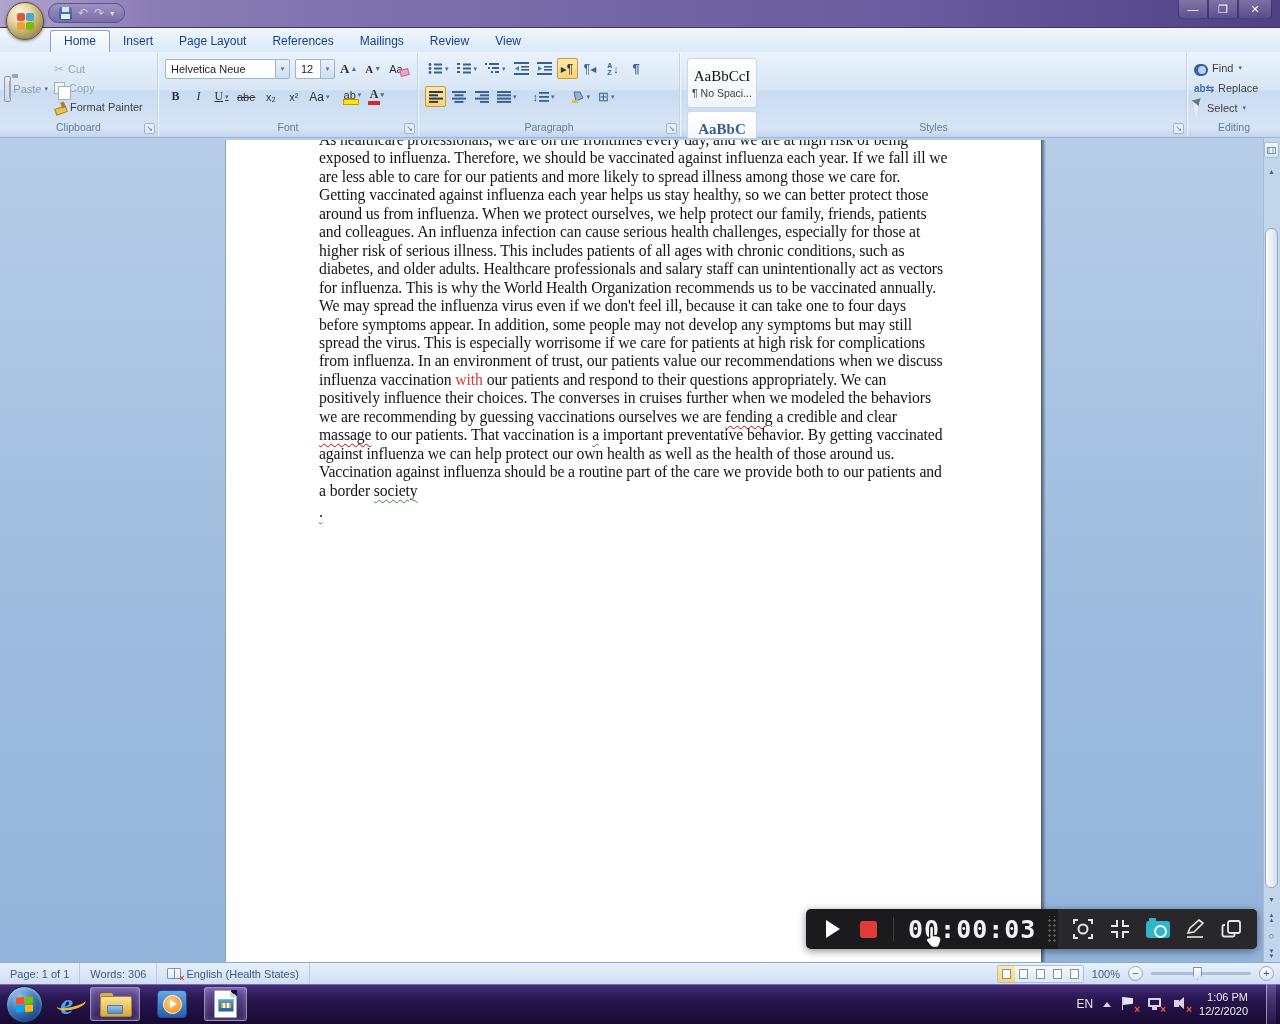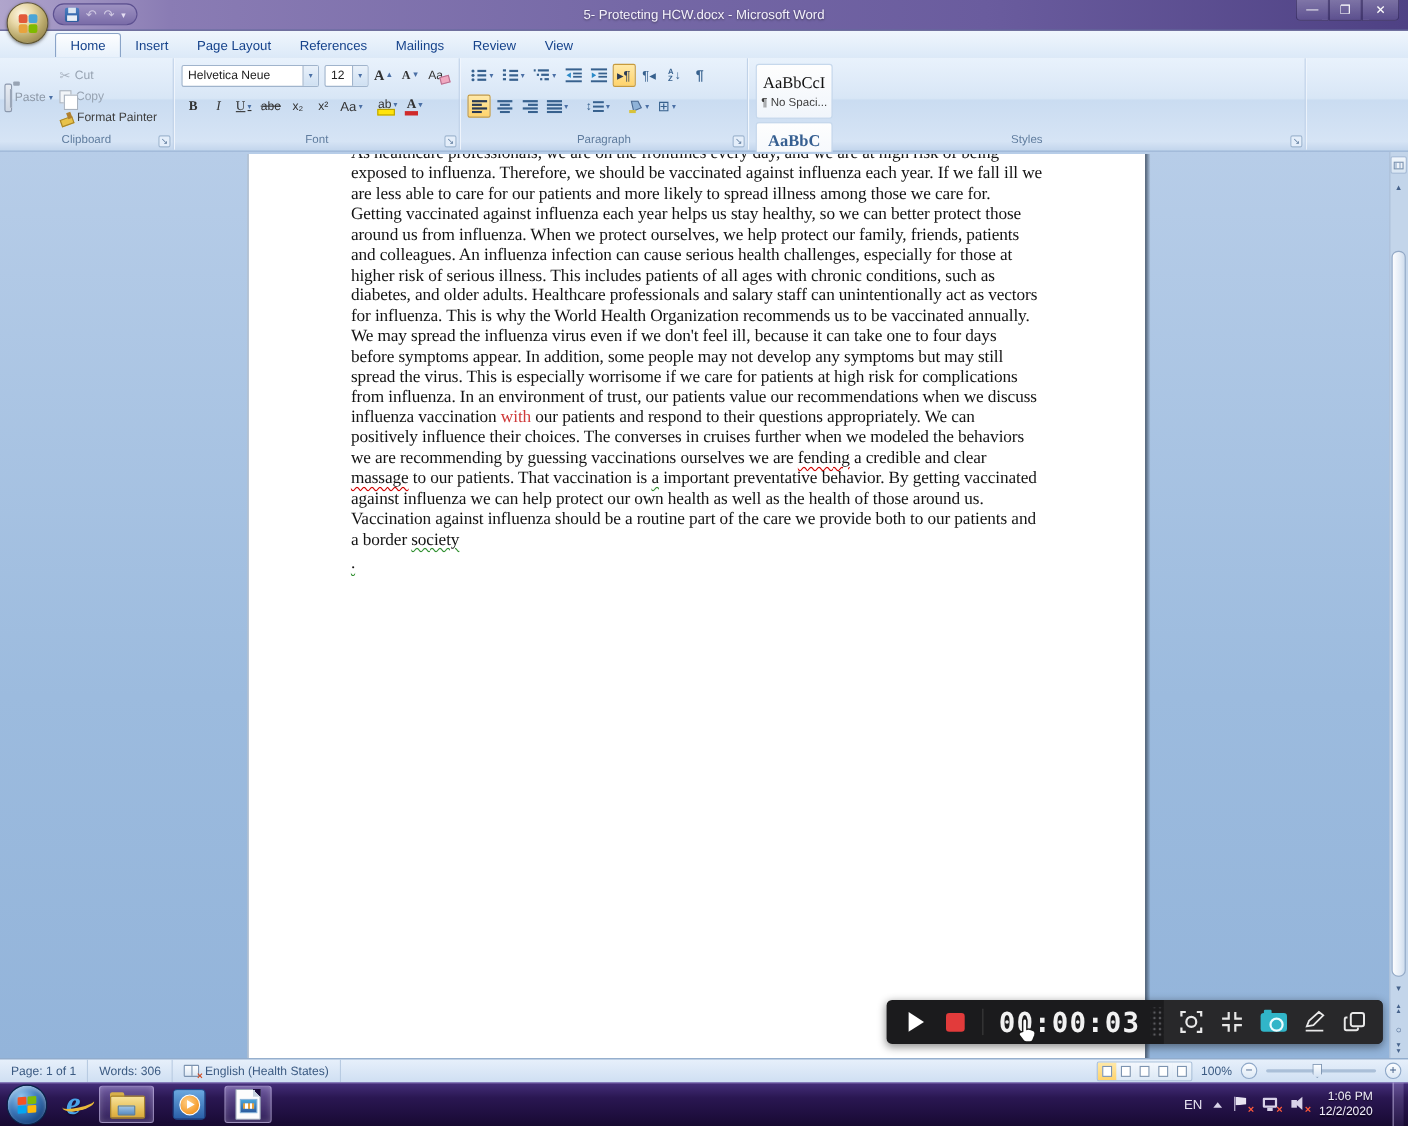--- a/index.html
+++ b/index.html
@@ -260,21 +260,20 @@
           <i class="fl3"></i>
           <i class="fl4"></i>
         </span>
     </div>
     <div class="qat">
       <span class="floppy"></span>
       <span class="qglyph">↶</span>
       <span class="qglyph">↷</span>
       <span class="qdrop">▾</span>
     </div>
-    <div class="title">5- Protecting HCW.docx - Microsoft Word</div>
     <div class="wctl">
       <div class="wbtn min">—</div>
       <div class="wbtn">❐</div>
       <div class="wbtn close">✕</div>
     </div>
   </div>
 
   <div class="tabrow">
     <div class="tab active">Home</div>
     <div class="tab">Insert</div>
@@ -544,20 +543,39 @@
         </div>
         <div class="chgstyles">
           <span class="bigAA">A</span>
           <span class="cslabel"><span>Change Editing</span> <span class="drop">▾</span></span>
         </div>
       </div>
       <div class="glabel">Styles</div>
       <div class="launcher">↘</div>
     </div>
 
+    <div class="group" style="left:1188px;width:92px;border-right:none;">
+      <div style="position:absolute;left:6px;top:6px;display:flex;flex-direction:column;gap:2px;">
+        <div class="edrow">
+          <span class="binoc"></span>
+          <span>Find</span>
+            <span class="drop">▾</span>
+        </div>
+        <div class="edrow">
+          <span class="repl">ab⇆</span>
+          <span>Replace</span>
+        </div>
+        <div class="edrow">
+          <span class="selarrow"></span>
+          <span>Select</span>
+            <span class="drop">▾</span>
+        </div>
+      </div>
+      <div class="glabel">Editing</div>
+    </div>
   </div>
 
   <div class="docarea">
     <div class="page">
       <div class="textblock">
         <span>As healthcare professionals, we are on the frontlines every day, and we are at high risk of being exposed to influenza. Therefore, we should be vaccinated against influenza each year. If we fall ill we are less able to care for our patients and more likely to spread illness among those we care for. Getting vaccinated against influenza each year helps us stay healthy, so we can better protect those around us from influenza. When we protect ourselves, we help protect our family, friends, patients and colleagues. An influenza infection can cause serious health challenges, especially for those at higher risk of serious illness. This includes patients of all ages with chronic conditions, such as diabetes, and older adults. Healthcare professionals and salary staff can unintentionally act as vectors for influenza. This is why the World Health Organization recommends us to be vaccinated annually. We may spread the influenza virus even if we don't feel ill, because it can take one to four days before symptoms appear. In addition, some people may not develop any symptoms but may still spread the virus. This is especially worrisome if we care for patients at high risk for complications from influenza. In an environment of trust, our patients value our recommendations when we discuss influenza vaccination </span><span class="w-red">with</span><span> our patients and respond to their questions appropriately. We can positively influence their choices. The converses in cruises further when we modeled the behaviors we are recommending by guessing vaccinations ourselves we are </span><span class="w-sp">fending</span><span> a credible and clear </span><span class="w-sp">massage</span><span> to our patients. That vaccination is </span><span class="w-gr">a</span><span> important preventative behavior. By getting vaccinated against influenza we can help protect our own health as well as the health of those around us. Vaccination against influenza should be a routine part of the care we provide both to our patients and a border </span><span class="w-gr">society</span>
         <div class="trail w-gr">.</div>
       </div>
     </div>
     <div class="pageshadow"></div>

